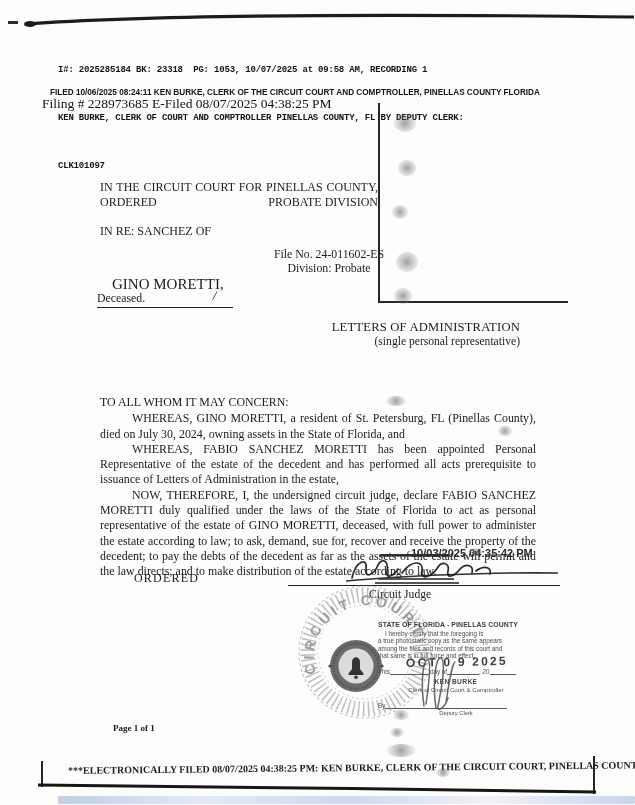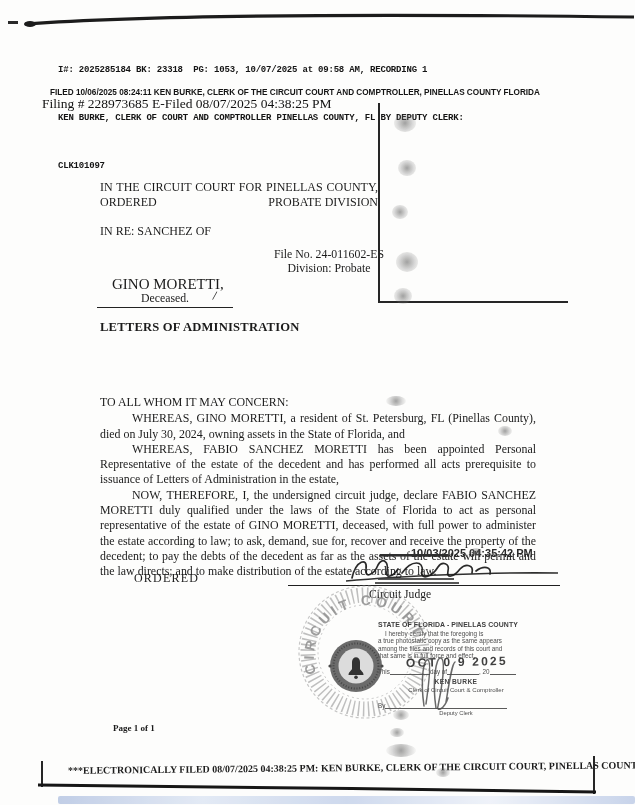--- a/index.html
+++ b/index.html
@@ -13,25 +13,25 @@
 
   .filed{font-family:"Liberation Sans", sans-serif;font-size:8.2px;font-weight:700;color:#141414;white-space:nowrap;}
   .efiled{font-size:13.5px;color:#121212;white-space:nowrap;}
 
   .heading{width:278px;font-size:12px;line-height:15px;}
   .heading .l1{text-align:justify;text-align-last:justify;}
   .heading .l2{display:flex;justify-content:space-between;}
 
   .filediv{width:118px;text-align:center;font-size:11.8px;line-height:14px;}
 
-  .deceased-wrap{width:136px;border-bottom:1.3px solid #222;text-align:center;
+  .deceased-wrap{width:136px;border-bottom:1.3px solid #222;text-align:left;
                  font-size:11.8px;padding-bottom:1px;}
   .slash{font-size:13px;transform:rotate(10deg);}
 
-  .title-blk{width:420px;text-align:left;font-weight:700;}
+  .title-blk{width:420px;text-align:right;font-weight:400;}
   .title-main{font-size:12.6px;letter-spacing:.2px;}
   .title-sub{font-size:11.6px;}
 
   .body-blk{width:436px;font-size:11.9px;line-height:15.3px;text-align:justify;}
   .body-blk p{margin:0;text-indent:32px;}
   .body-blk p.salut{text-indent:0;margin-bottom:1px;}
 
   .ordered{font-size:12px;letter-spacing:1.2px;}
   .sig-datetime{font-family:"Liberation Sans", sans-serif;font-size:11px;font-weight:700;color:#2a2a2a;margin-left:47px;}
   .sigline{background:#1f1f1f;height:1.3px;}
@@ -106,20 +106,21 @@
   <div class="abs deceased-wrap" style="left:97px;top:291px;">
     <span>Deceased.</span>
   </div>
   <div class="abs slash" style="left:213px;top:288px;">/</div>
 
   <div class="abs vline" style="left:378px;top:103px;width:1.5px;height:199px;"></div>
   <div class="abs hline" style="left:378px;top:301px;width:190px;height:1.5px;"></div>
 
   <div class="abs title-blk" style="left:100px;top:320px;">
     <div class="title-main">LETTERS OF ADMINISTRATION</div>
+    <div class="title-sub">(single personal representative)</div>
   </div>
 
   <div class="abs body-blk" style="left:100px;top:363px;margin-top:32px;">
     <p class="salut">TO ALL WHOM IT MAY CONCERN:</p>
     <p>WHEREAS, GINO MORETTI, a resident of St. Petersburg, FL (Pinellas County), died on July 30, 2024, owning assets in the State of Florida, and</p>
     <p>WHEREAS, FABIO SANCHEZ MORETTI has been appointed Personal Representative of the estate of the decedent and has performed all acts prerequisite to issuance of Letters of Administration in the estate,</p>
     <p>NOW, THEREFORE, I, the undersigned circuit judge, declare FABIO SANCHEZ MORETTI duly qualified under the laws of the State of Florida to act as personal representative of the estate of GINO MORETTI, deceased, with full power to administer the estate according to law; to ask, demand, sue for, recover and receive the property of the decedent; to pay the debts of the decedent as far as the assets of the estate will permit and the law directs; and to make distribution of the estate according to law.</p>
   </div>
 
   <div class="abs ordered" style="left:134px;top:571px;">ORDERED</div>

